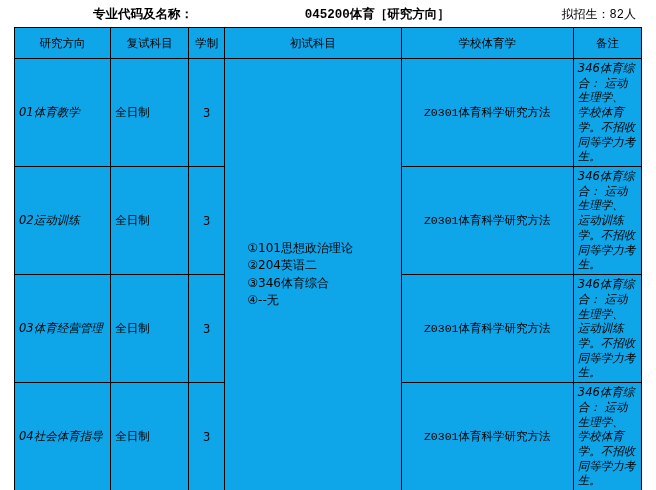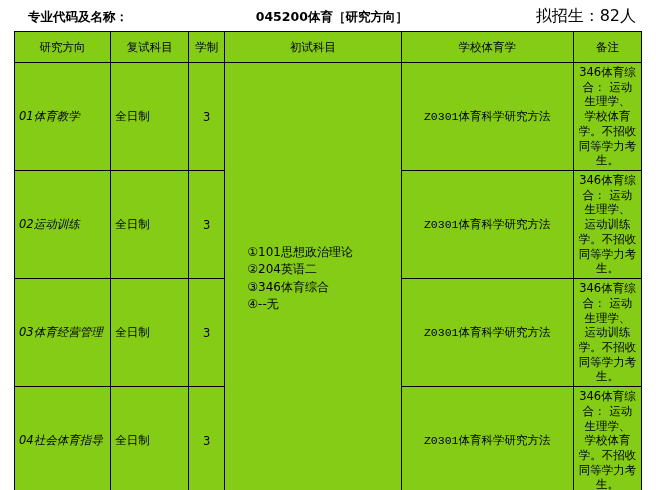--- a/index.html
+++ b/index.html
@@ -17,45 +17,46 @@
   }
   .page {
     position: relative;
     width: 656px;
     height: 490px;
     box-sizing: border-box;
   }
   .header-row {
     display: flex;
     align-items: baseline;
-    padding: 6px 14px 4px 28px;
+    padding: 6px 14px 4px 93px;
     font-size: 12.5px;
     font-weight: bold;
+    font-family: Liberation Mono, monospace;
   }
   .header-left {
     white-space: nowrap;
   }
   .header-center {
     flex: 1;
     text-align: center;
     white-space: nowrap;
     letter-spacing: 0px;
   }
   .header-right {
     white-space: nowrap;
     font-weight: normal;
-    font-size: 16px;
+    font-size: 12px;
     padding-right: 6px;
   }
   table.main {
     border-collapse: collapse;
     table-layout: fixed;
     margin: 0 14px;
     width: 628px;
-    background: #84cc16;
+    background: #0ea5e9;
   }
   table.main td, table.main th {
     border: 1px solid #000000;
     vertical-align: middle;
     padding: 2px 4px;
     font-size: 11.5px;
     font-weight: normal;
   }
   thead th {
     text-align: center;
@@ -86,22 +87,23 @@
   td.second {
     text-align: center;
     font-size: 11.5px;
     font-family: Liberation Mono, monospace;
   }
   td.note {
     font-size: 11px;
     line-height: 1.28;
     vertical-align: top;
     padding: 3px 3px 3px 4px;
-    text-align: center;
+    text-align: left;
     word-break: break-all;
+    font-style: italic;
   }
   td.first-merged {
     vertical-align: bottom;
     padding: 0 0 6px 0;
     text-align: left;
   }
   .subject-list {
     padding-left: 18px;
     line-height: 1.45;
     font-size: 12px;

